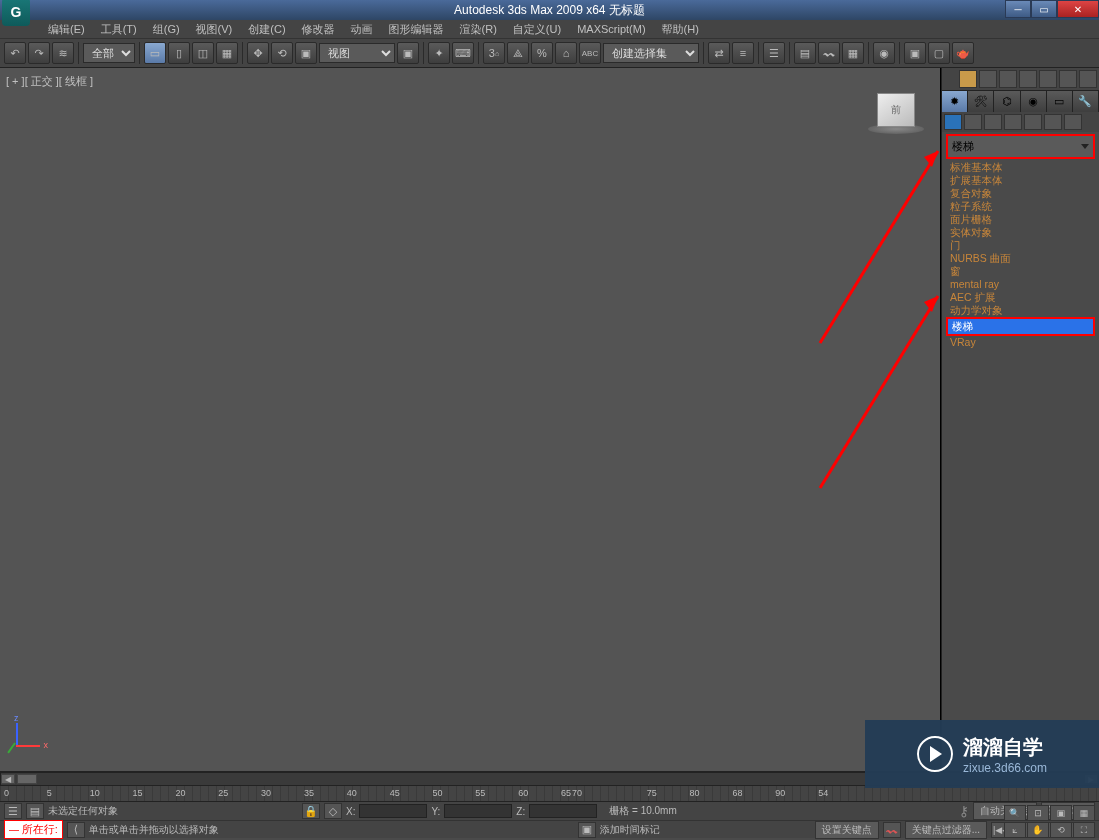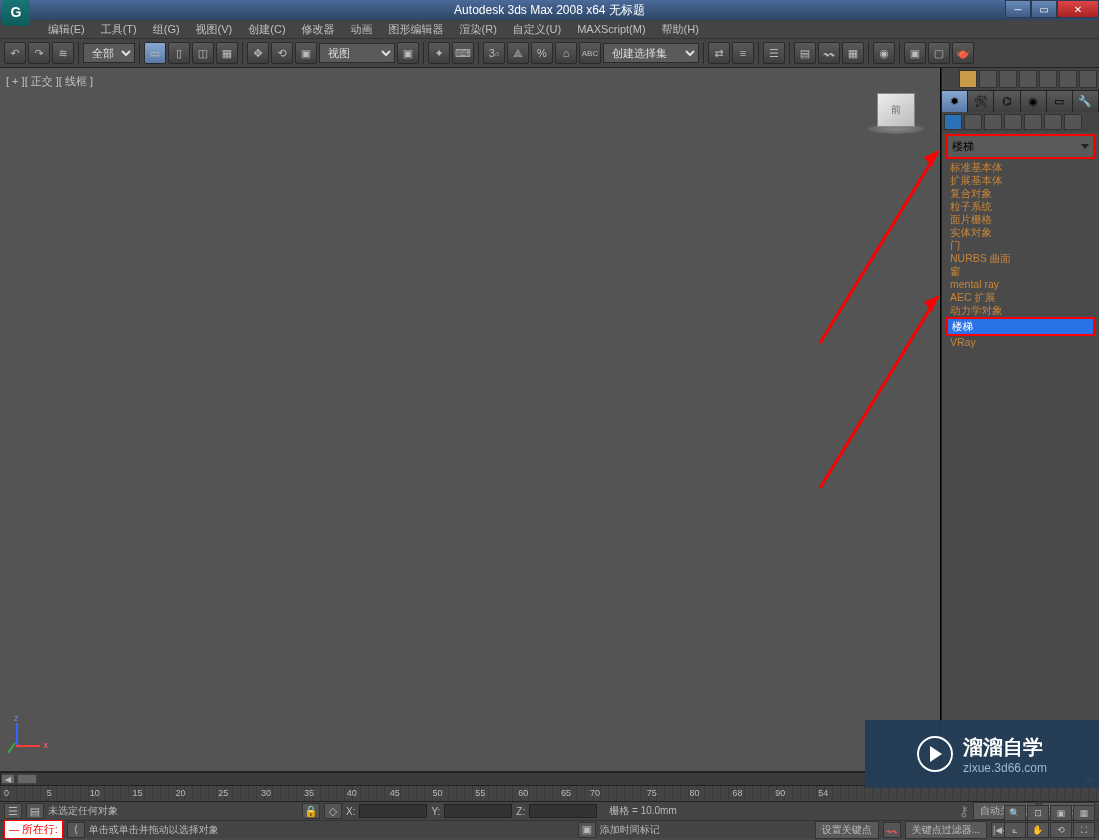--- a/index.html
+++ b/index.html
@@ -89,21 +89,21 @@
 
 .scroll-h { height: 14px; background:#3a3a3a; border:1px solid #222; display:flex; align-items:center; }
 .scroll-h .thumb { width:20px; height:10px; background:#666; border:1px solid #444; margin-left:2px;}
 .scroll-h .arr { width:14px; height:10px; background:#666; border:1px solid #444; display:flex;align-items:center;justify-content:center; color:#bbb; font-size:8px;}
 </style>
 </head>
 <body>
 
 <div class="titlebar">
   <div class="app-icon">G</div>
-  <div class="title-text">Autodesk 3ds Max  2008 x64    无标题</div>
+  <div class="title-text">Autodesk 3ds Max  2009 x64    无标题</div>
   <div class="window-controls">
     <div class="win-btn min">─</div>
     <div class="win-btn max">▭</div>
     <div class="win-btn close">✕</div>
   </div>
 </div>
 
 <div class="menubar">
   <div class="menu-item">编辑(E)</div>
   <div class="menu-item">工具(T)</div>
@@ -262,21 +262,21 @@
       <span class="tick" style="left: 175.4px;">20</span>
       <span class="tick" style="left: 218.25px;">25</span>
       <span class="tick" style="left: 261.1px;">30</span>
       <span class="tick" style="left: 303.95px;">35</span>
       <span class="tick" style="left: 346.8px;">40</span>
       <span class="tick" style="left: 389.65px;">45</span>
       <span class="tick" style="left: 432.5px;">50</span>
       <span class="tick" style="left: 475.35px;">55</span>
       <span class="tick" style="left: 518.2px;">60</span>
       <span class="tick" style="left: 561.05px;">65</span>
-      <span class="tick" style="left: 590px;">70</span>
+      <span class="tick" style="left: 572px;">70</span>
       <span class="tick" style="left: 646.75px;">75</span>
       <span class="tick" style="left: 689.6px;">80</span>
       <span class="tick" style="left: 732.45px;">68</span>
       <span class="tick" style="left: 775.3px;">90</span>
       <span class="tick" style="left: 818.15px;">54</span>
     </div>
   <div class="status-row">
     <div class="status-btn">☰</div>
     <div class="status-btn">▤</div>
     <span class="status-text" style="width:250px">未选定任何对象</span>

